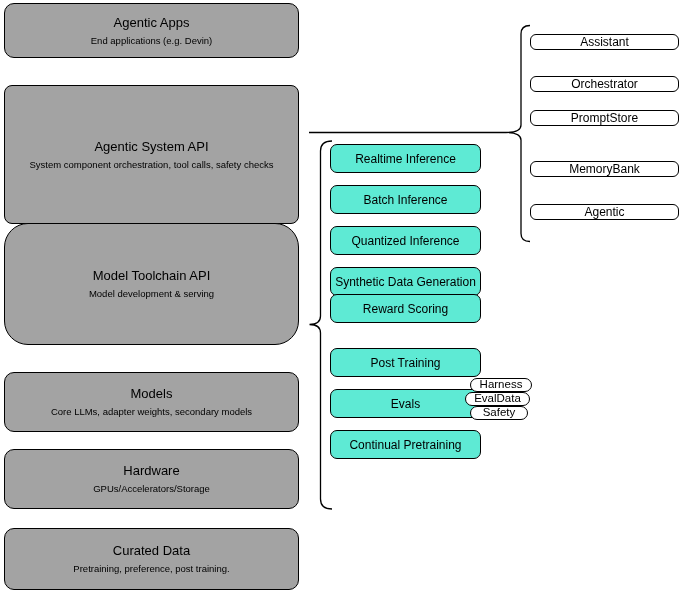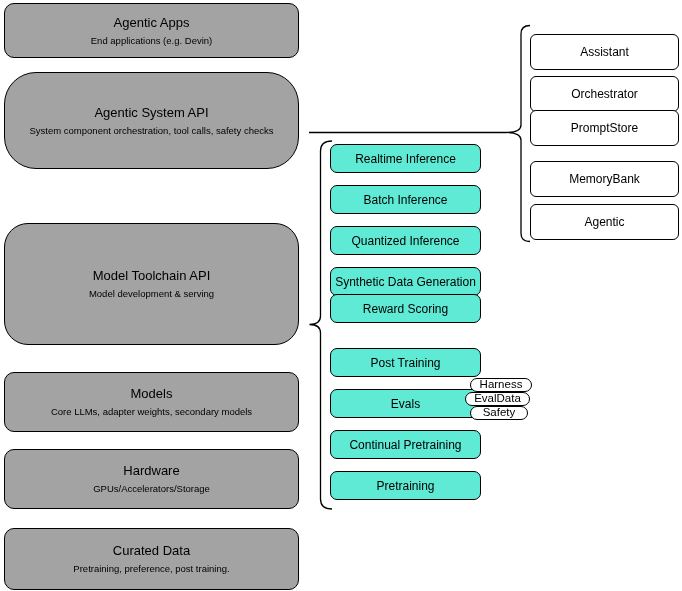--- a/index.html
+++ b/index.html
@@ -30,21 +30,21 @@
   .service{
     position:absolute;
     left:330px;width:151px;height:29px;
     border:1px solid #000;border-radius:7px;
     background:#5eead4;box-sizing:border-box;
     display:flex;align-items:center;justify-content:center;
     font-size:12px;text-align:center;
   }
   .component{
     position:absolute;
-    left:530px;width:149px;height:36px;
+    left:530px;width:149px;height:16px;
     border:1px solid #000;border-radius:6px;
     background:#fff;box-sizing:border-box;
     display:flex;align-items:center;justify-content:center;
     font-size:12px;text-align:left;
   }
   .pill{
     position:absolute;
     height:14px;
     border:1px solid #000;border-radius:999px;
     background:#fff;box-sizing:border-box;
@@ -65,21 +65,21 @@
     <path d="M 332 141 Q 320.5 141 320.5 151 L 320.5 316 Q 320.5 324.5 309.5 324.5 Q 320.5 324.5 320.5 333 L 320.5 499 Q 320.5 509 332 509" stroke="#000" stroke-width="1.3" fill="none"></path>
 
     <path d="M 530 25.5 Q 521 25.5 521 34 L 521 125 Q 521 132.5 506 132.5 Q 521 132.5 521 140 L 521 233.5 Q 521 241.5 530 241.5" stroke="#000" stroke-width="1.3" fill="none"></path>
   </svg>
 
   <div class="node" style="top:3px;height:55px;border-radius:10px;">
     <div class="title">Agentic Apps</div>
     <div class="subtitle">End applications (e.g. Devin)</div>
   </div>
 
-  <div class="node" style="top:72px;height:97px;border-radius:32px;">
+  <div class="node" style="top:85px;height:139px;border-radius:8px;">
     <div class="title">Agentic System API</div>
     <div class="subtitle">System component orchestration, tool calls, safety checks</div>
   </div>
 
   <div class="node" style="top:223px;height:122px;border-radius:24px;">
     <div class="title">Model Toolchain API</div>
     <div class="subtitle">Model development &amp; serving</div>
   </div>
 
   <div class="node" style="top:372px;height:60px;border-radius:10px;">
@@ -98,21 +98,20 @@
   </div>
 
   <div class="service" style="top:144px;">Realtime Inference</div>
   <div class="service" style="top:185px;">Batch Inference</div>
   <div class="service" style="top:226px;">Quantized Inference</div>
   <div class="service" style="top:267px;">Synthetic Data Generation</div>
   <div class="service" style="top:294px;">Reward Scoring</div>
   <div class="service" style="top:348px;">Post Training</div>
   <div class="service" style="top:389px;">Evals</div>
   <div class="service" style="top:430px;">Continual Pretraining</div>
-  <div class="service" style="top:471px;">Pretraining</div>
 
   <div class="pill" style="left:470px;top:378px;width:62px;">Harness</div>
   <div class="pill" style="left:465px;top:392px;width:65px;">EvalData</div>
   <div class="pill" style="left:470px;top:406px;width:58px;">Safety</div>
 
   <div class="component" style="top:34px;">Assistant</div>
   <div class="component" style="top:76px;">Orchestrator</div>
   <div class="component" style="top:110px;">PromptStore</div>
   <div class="component" style="top:161px;">MemoryBank</div>
   <div class="component" style="top:204px;">Agentic</div>

